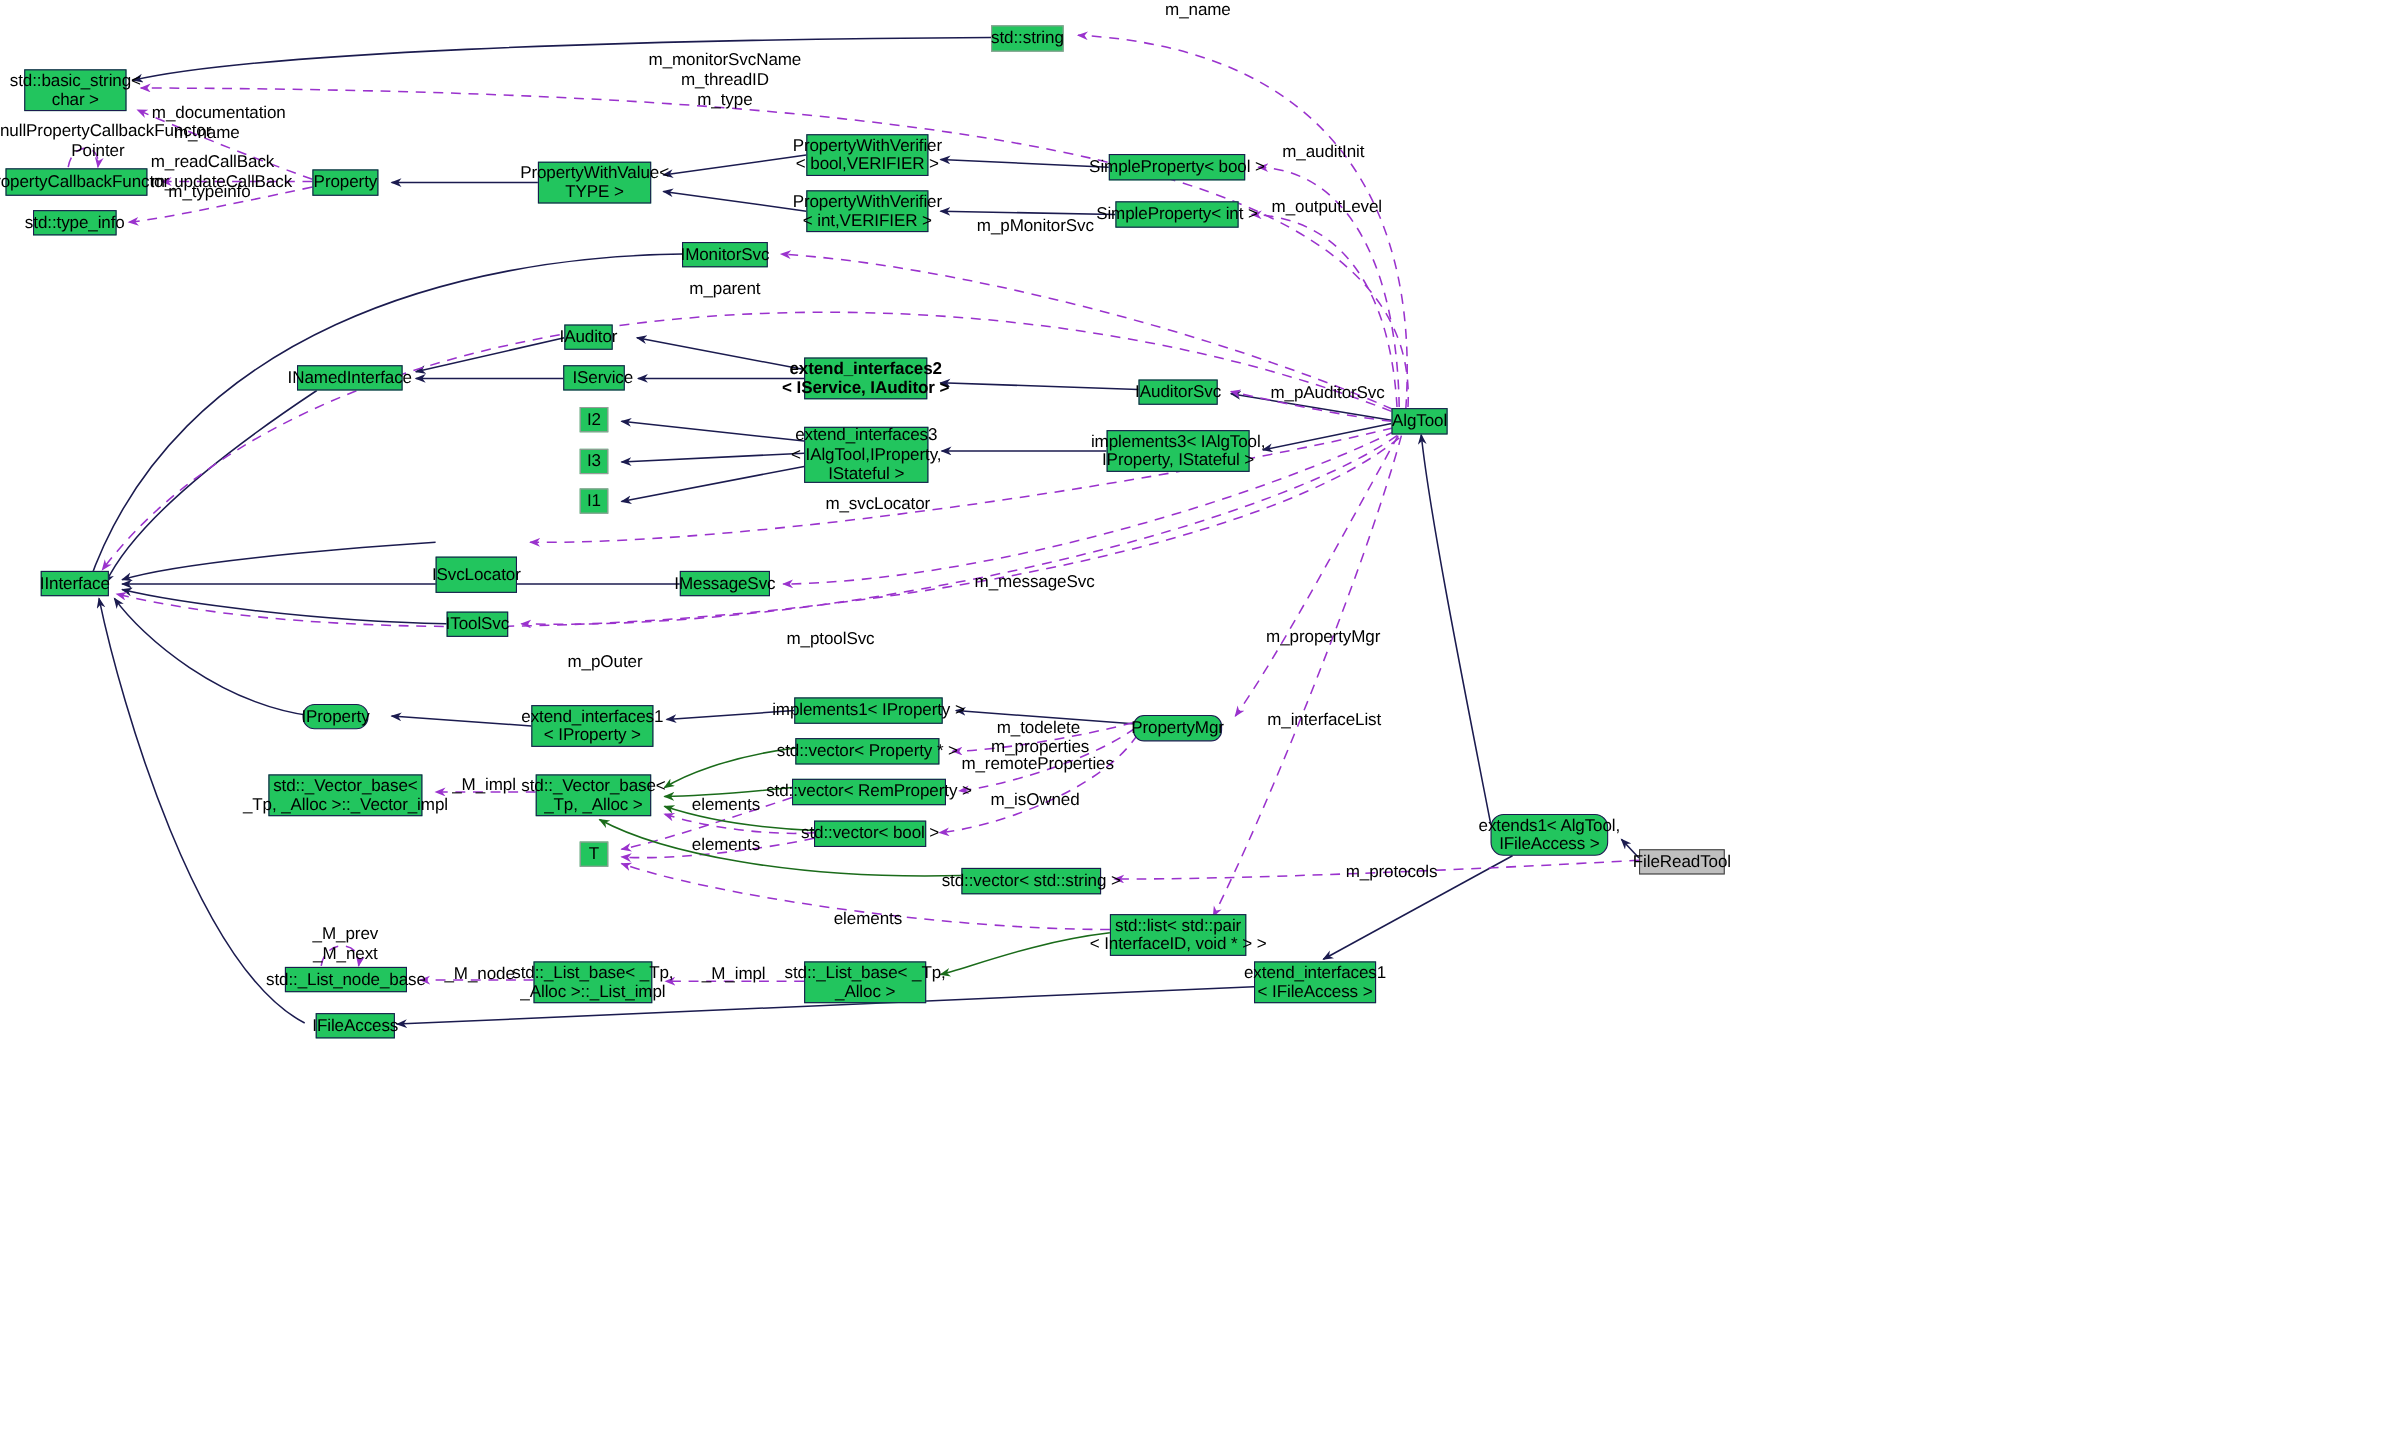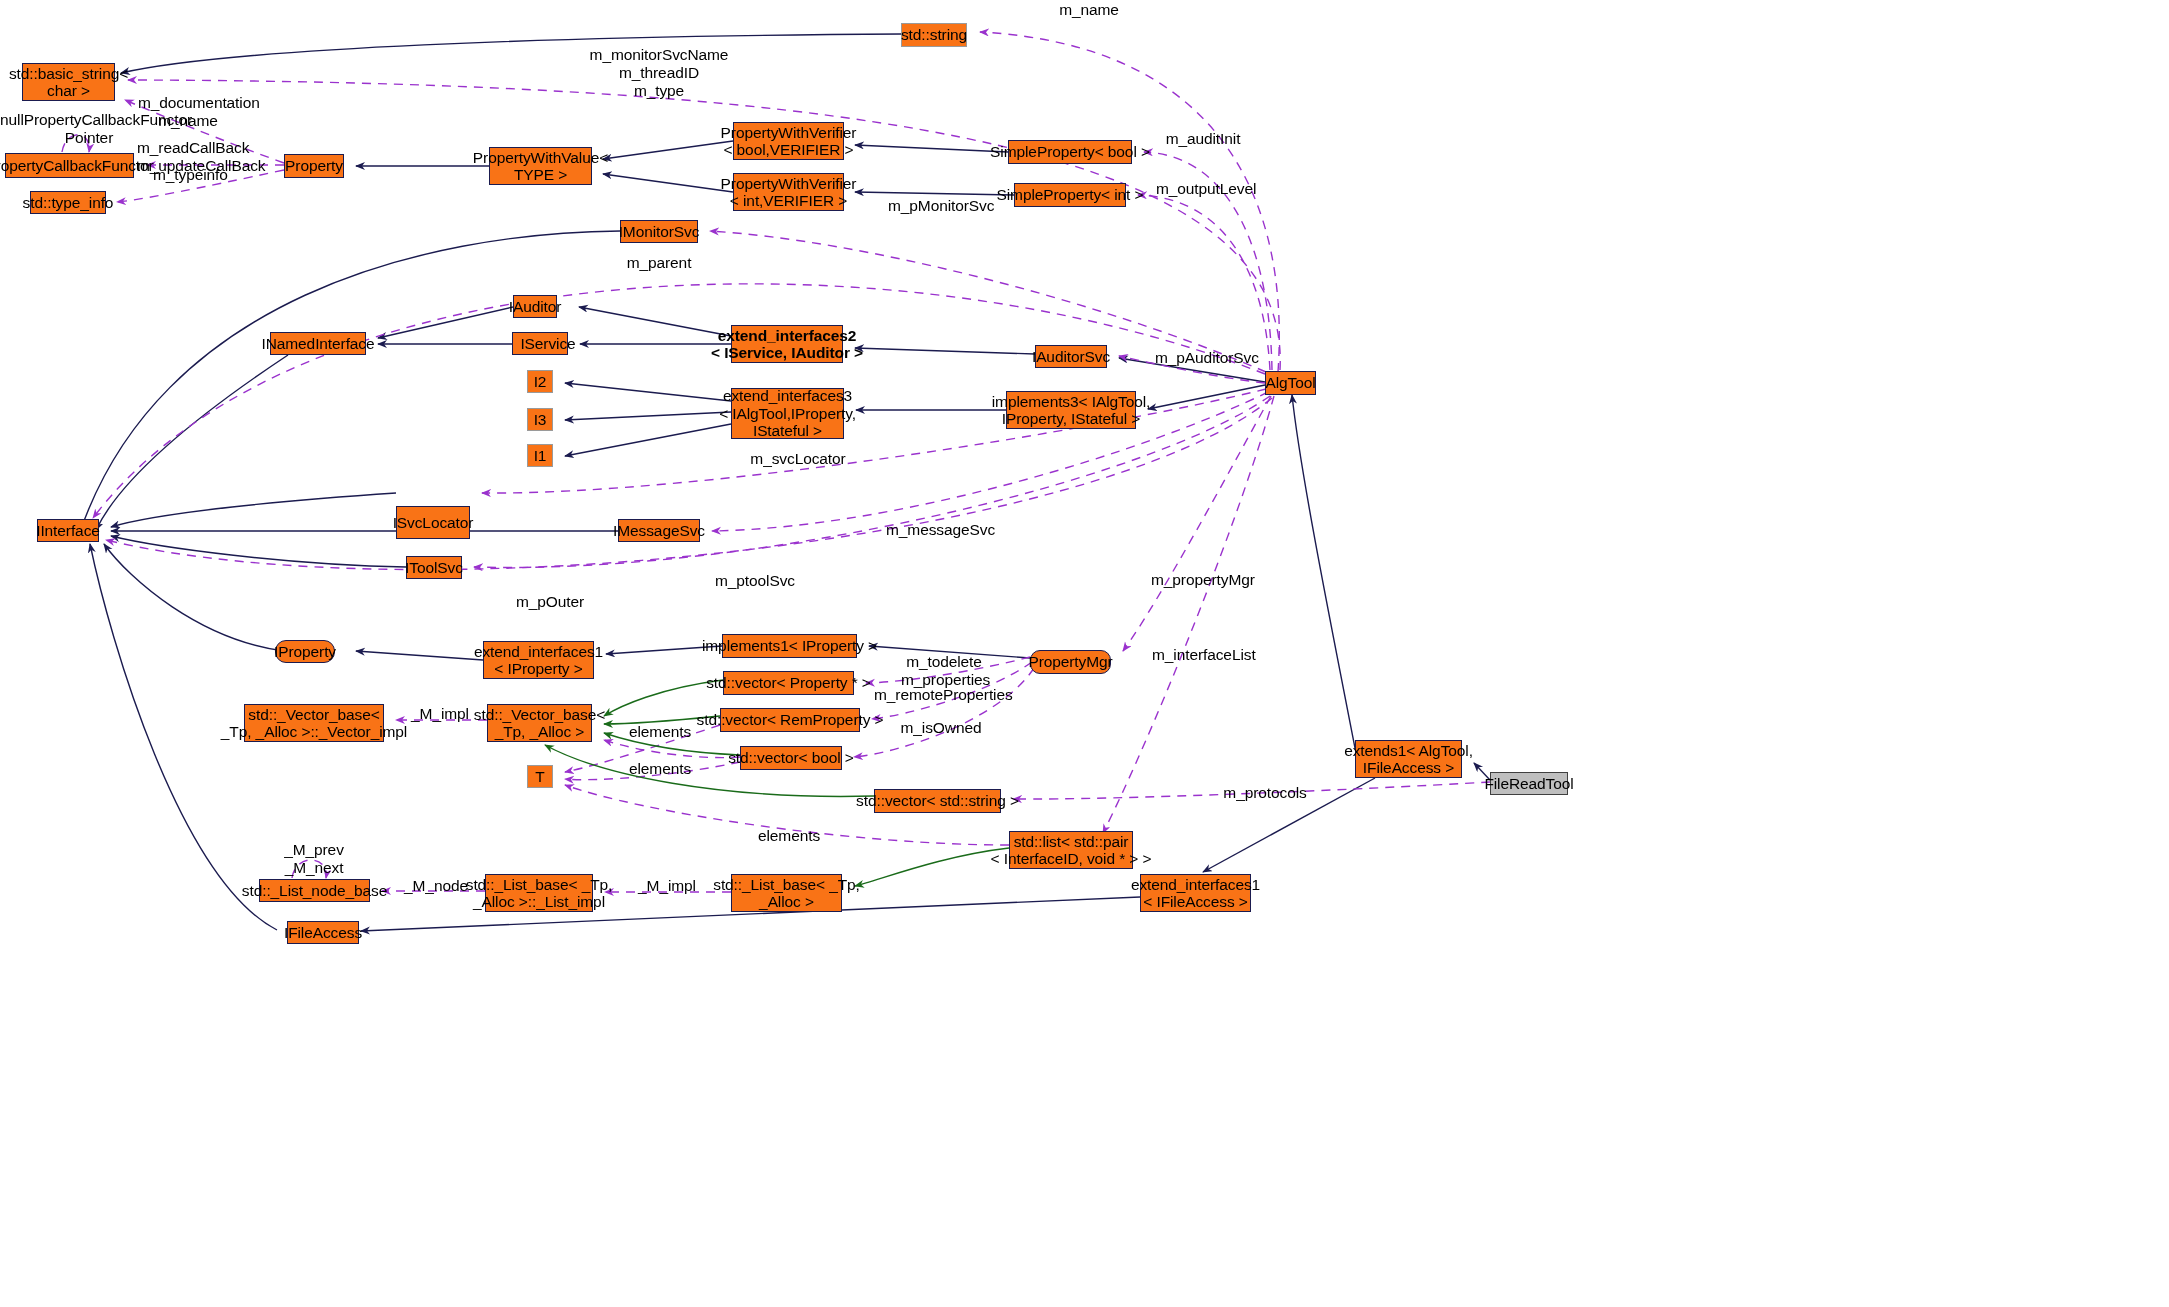--- a/index.html
+++ b/index.html
@@ -9,21 +9,21 @@
     background:#ffffff;
     font-family:"Liberation Sans", sans-serif;
     overflow:hidden;
   }
   #edges{position:absolute;left:0;top:0;width:2169px;height:1307px;pointer-events:none;}
   .node{
     position:absolute;
     box-sizing:border-box;
     display:flex;align-items:center;justify-content:center;
     text-align:center;
-    background:#f97316;
+    background:#22c55e;
     border:1px solid #1b1b4f;
     color:#000000;
     font-size:15.5px;
     line-height:1.12;
     white-space:pre;
     letter-spacing:-0.1px;
   }
   .node.gray-border{border:1px solid #9a9a9a;}
   .node.highlight{background:#bfbfbf;border:1px solid #404040;}
   .edge-label{
@@ -238,21 +238,21 @@
       <div class="node" style="left: 720px; top: 708px; width: 140px; height: 24px;">std::vector&lt; RemProperty &gt;</div>
       <div class="node" style="left: 740px; top: 746px; width: 102px; height: 24px;">std::vector&lt; bool &gt;</div>
       <div class="node" style="left: 244px; top: 704px; width: 140px; height: 38px;">std::_Vector_base&lt;
 _Tp, _Alloc &gt;::_Vector_impl</div>
       <div class="node" style="left: 487px; top: 704px; width: 105px; height: 38px;">std::_Vector_base&lt;
 _Tp, _Alloc &gt;</div>
       <div class="node gray-border" style="left: 527px; top: 765px; width: 26px; height: 23px;">T</div>
       <div class="node" style="left: 874px; top: 789px; width: 127px; height: 24px;">std::vector&lt; std::string &gt;</div>
       <div class="node" style="left: 1009px; top: 831px; width: 124px; height: 38px;">std::list&lt; std::pair
 &lt; InterfaceID, void * &gt; &gt;</div>
-      <div class="node" style="left: 1355px; top: 740px; width: 107px; height: 38px;">extends1&lt; AlgTool,
+      <div class="node" style="left: 1355px; top: 740px; width: 107px; height: 38px; border-radius: 12px;">extends1&lt; AlgTool,
 IFileAccess &gt;</div>
       <div class="node highlight" style="left: 1490px; top: 772px; width: 78px; height: 23px;">FileReadTool</div>
       <div class="node" style="left: 259px; top: 879px; width: 111px; height: 23px;">std::_List_node_base</div>
       <div class="node" style="left: 485px; top: 874px; width: 108px; height: 38px;">std::_List_base&lt; _Tp,
 _Alloc &gt;::_List_impl</div>
       <div class="node" style="left: 731px; top: 874px; width: 111px; height: 38px;">std::_List_base&lt; _Tp,
 _Alloc &gt;</div>
       <div class="node" style="left: 1140px; top: 874px; width: 111px; height: 38px;">extend_interfaces1
 &lt; IFileAccess &gt;</div>
       <div class="node" style="left: 277px; top: 921px; width: 72px; height: 23px; margin-left: 10px;">IFileAccess</div>

